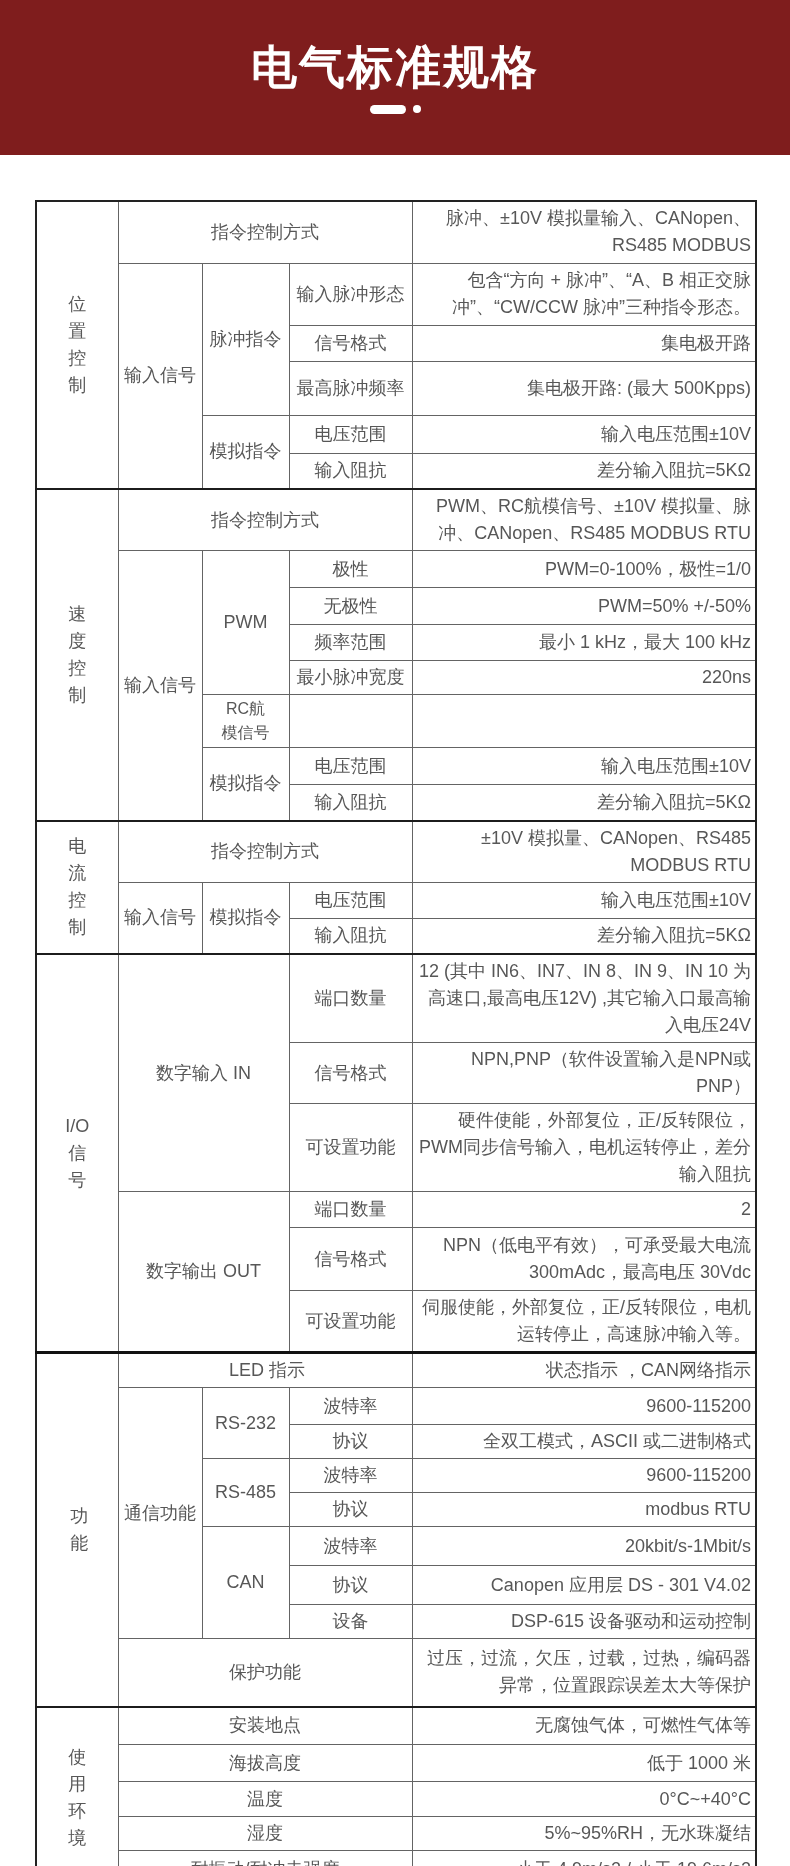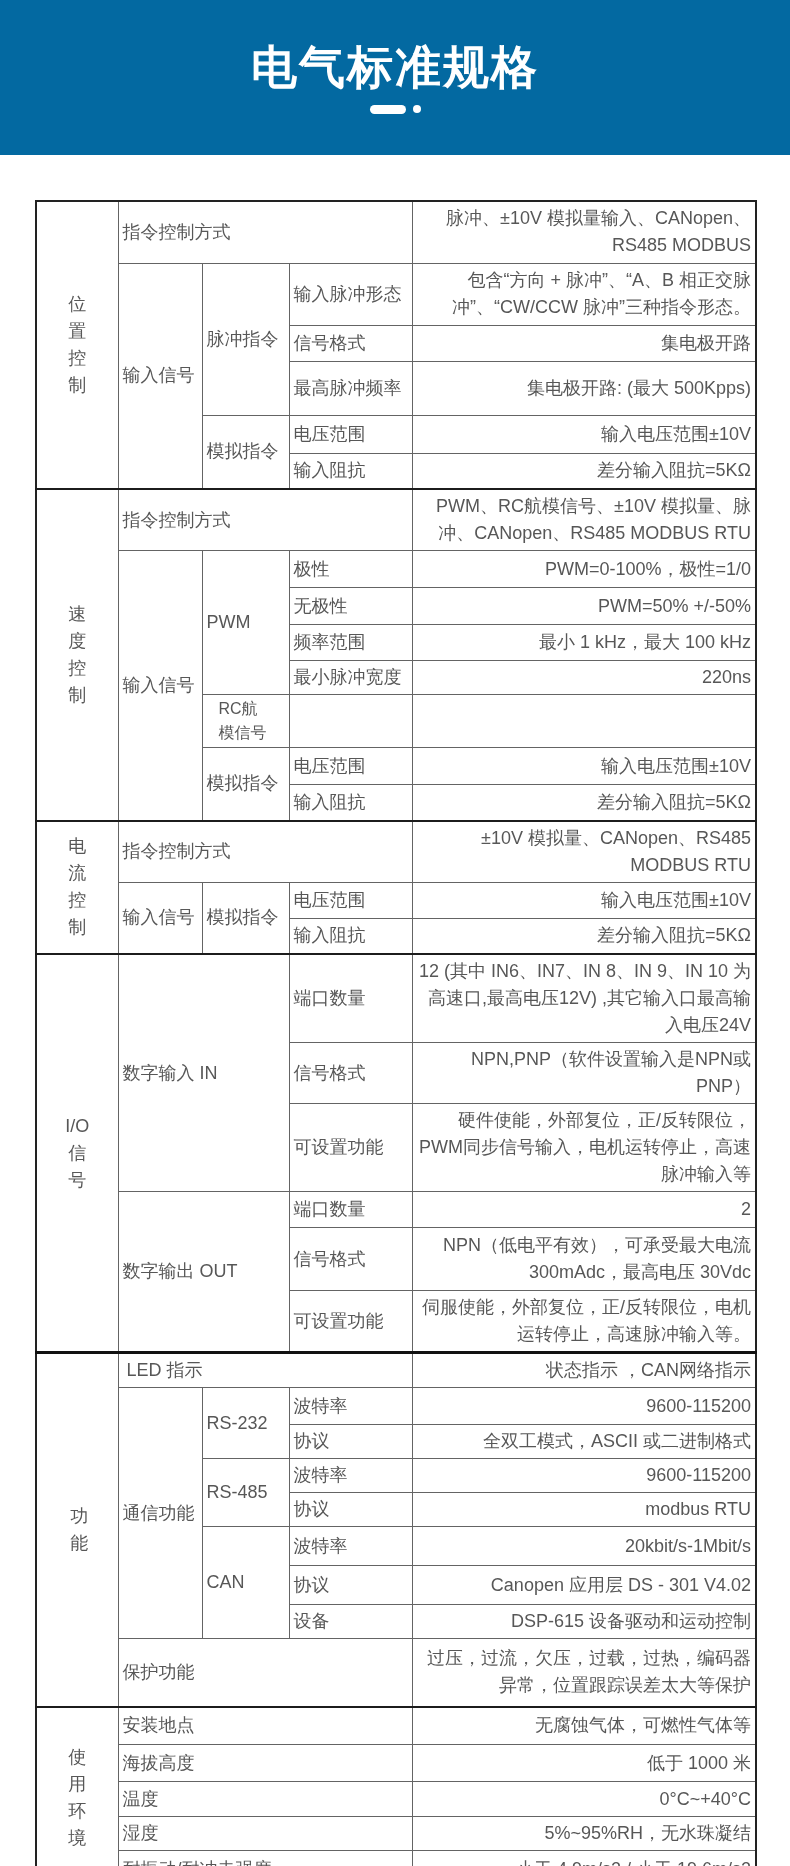--- a/index.html
+++ b/index.html
@@ -26,34 +26,34 @@
     color:#575757;font-size:18px;
   }
   table.specs{border:2px solid #222222;}
   table.specs td{
     border:1px solid #646464;vertical-align:middle;
     box-sizing:border-box;padding:3px 4px;line-height:1.5;
   }
   td.sec-label{
     text-align:center;white-space:pre-line;line-height:1.45;padding:2px 0;
   }
-  td.lbl{text-align:left;padding:2px 2px;margin-left:38px;}
+  td.lbl{text-align:center;padding:2px 2px;margin-left:38px;}
   td.lbl.tight{font-size:16px;padding:2px 16px;}
   td.val{text-align:right;padding:4px 8px 4px 10px;}
   
   tbody.sec tr:first-child > td{border-top:2px solid #1c1c1c;}
   tbody.sec.thick tr:first-child > td{border-top:3px solid #111111;padding-left:8px;}
   tbody.sec.first tr:first-child > td{border-top-width:1px;border-top-color:#646464;}
 </style>
 </head>
 <body>
 
 <div class="page">
 
-  <header class="banner" style="background:#0369a1;">
+  <header class="banner" style="background:#7f1d1d;">
     <h1>电气标准规格</h1>
     <div class="underline">
       <span class="dash"></span>
       <span class="dot"></span>
     </div>
   </header>
 
   <table class="specs">
     <colgroup>
       <col style="width:82px">
@@ -169,21 +169,21 @@
         <td class="lbl" colspan="2" rowspan="3">数字输入 IN</td>
         <td class="lbl">端口数量</td>
         <td class="val">12 (其中 IN6、IN7、IN 8、IN 9、IN 10 为高速口,最高电压12V) ,其它输入口最高输入电压24V</td>
       </tr>
       <tr style="height:36px">
         <td class="lbl">信号格式</td>
         <td class="val">NPN,PNP（软件设置输入是NPN或PNP）</td>
       </tr>
       <tr style="height:82px">
         <td class="lbl">可设置功能</td>
-        <td class="val">硬件使能，外部复位，正/反转限位，PWM同步信号输入，电机运转停止，高速脉冲输入等</td>
+        <td class="val">硬件使能，外部复位，正/反转限位，PWM同步信号输入，电机运转停止，差分输入阻抗</td>
       </tr>
       <tr style="height:36px">
         <td class="lbl" colspan="2" rowspan="3">数字输出 OUT</td>
         <td class="lbl">端口数量</td>
         <td class="val">2</td>
       </tr>
       <tr style="height:63px">
         <td class="lbl">信号格式</td>
         <td class="val">NPN（低电平有效），可承受最大电流300mAdc，最高电压 30Vdc</td>
       </tr>

